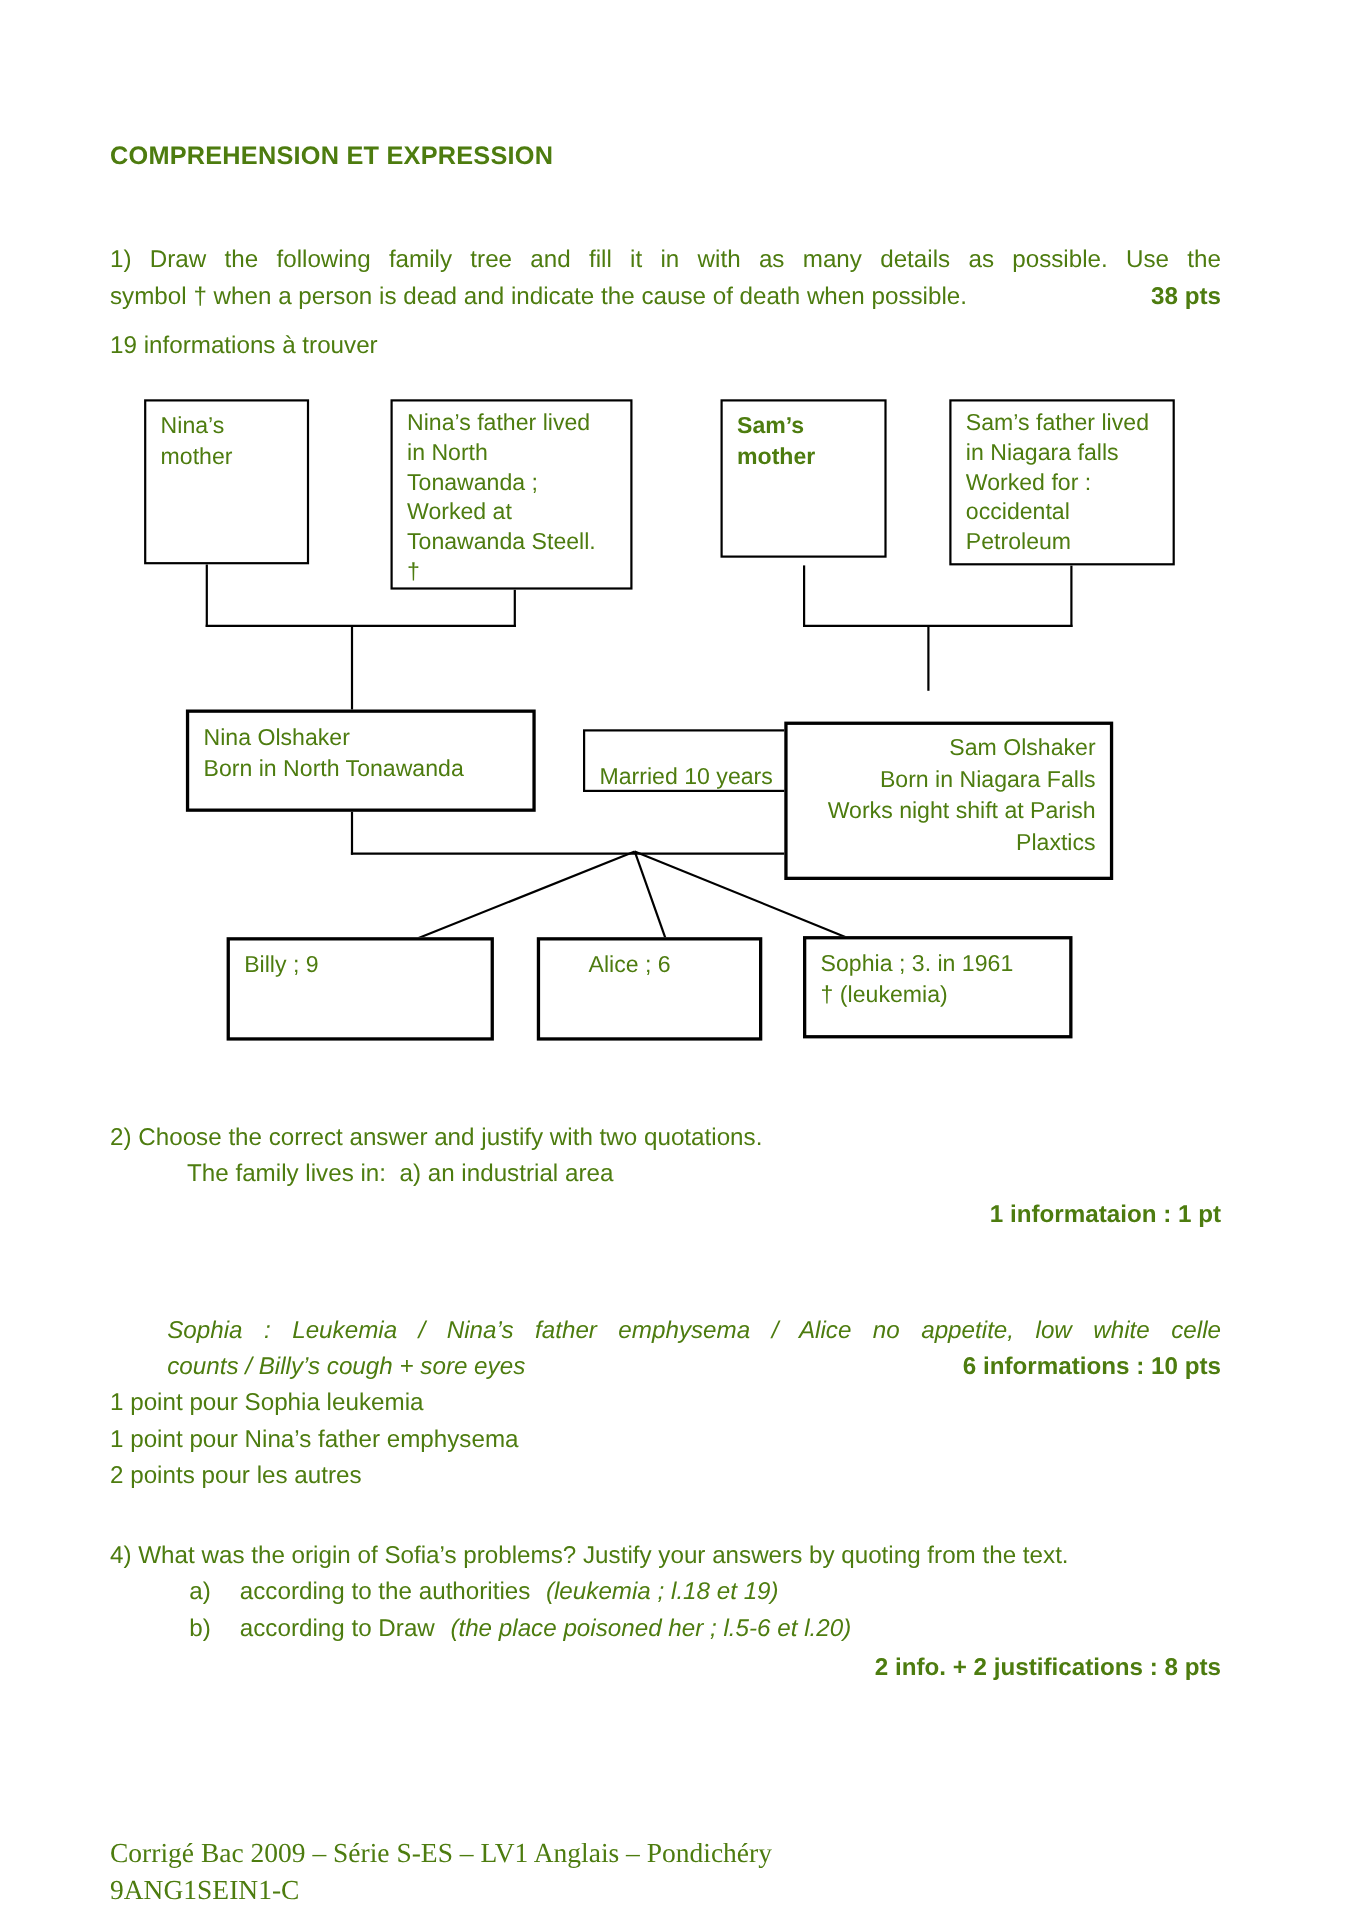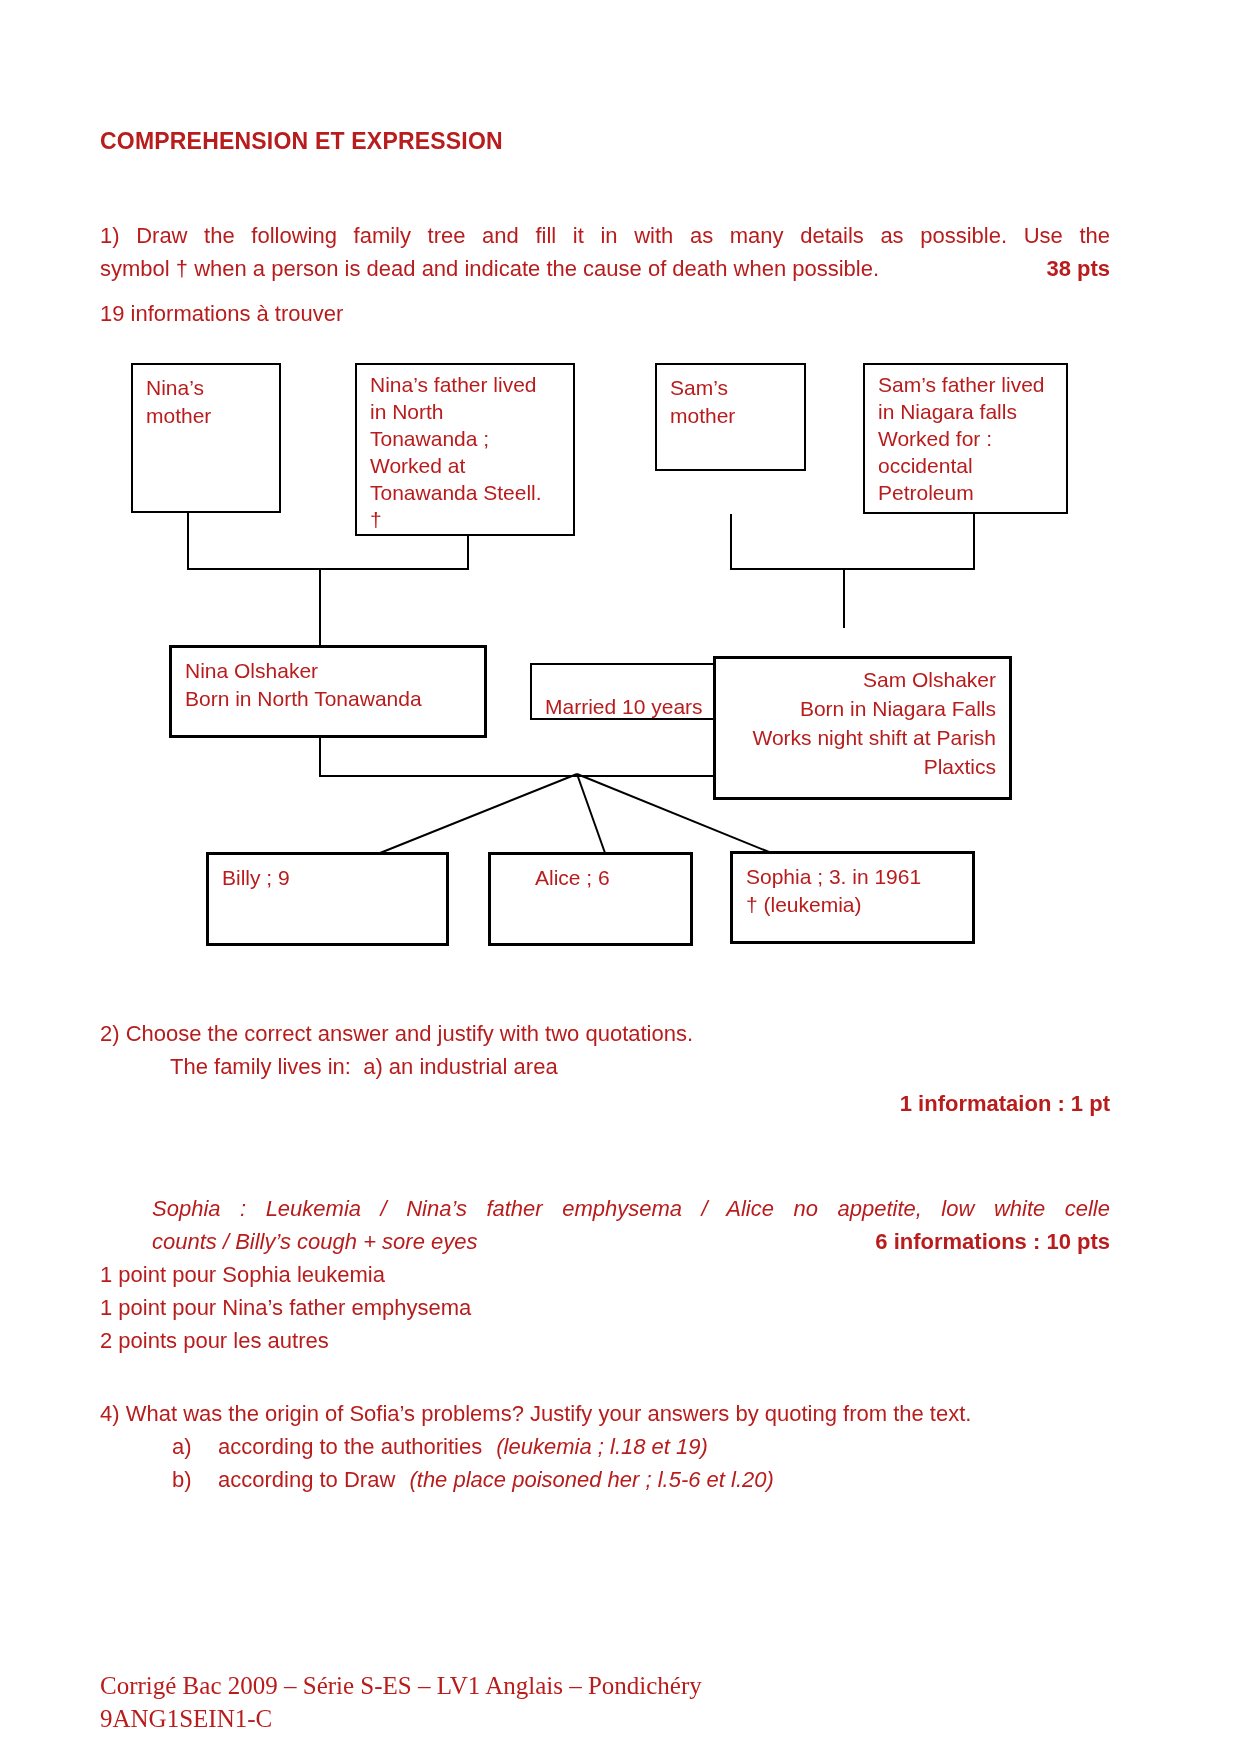--- a/index.html
+++ b/index.html
@@ -2,21 +2,21 @@
 <html><head>
 <meta charset="utf-8">
 <style>
   html,body { margin:0; padding:0; background:#e8e8e8; }
   .page {
     position:relative;
     width:1240px; height:1754px;
     margin:0 auto;
     background:#ffffff;
     font-family:"Liberation Sans", sans-serif;
-    color:#b91c1c;
+    color:#4d7c0f;
     overflow:hidden;
   }
   .abs { position:absolute; }
   .body-line { font-size:22px; line-height:27px; white-space:nowrap; }
   .wrapless { white-space:pre-wrap; }
   .title { font-size:23px; font-weight:bold; letter-spacing:0.2px; }
   .justify-full {
     white-space:normal;
     text-align:justify;
     text-align-last:justify;
@@ -82,21 +82,21 @@
   <div class="box" style="left:131px; top:363px; width:150px; height:150px;">Nina’s
 mother</div>
 
   <div class="box box--tight" style="left:355px; top:363px; width:220px; height:173px;">Nina’s father lived
 in North
 Tonawanda ;
 Worked at
 Tonawanda Steell.
 †</div>
 
-  <div class="box" style="left:655px; top:363px; width:151px; height:108px;">Sam’s
+  <div class="box" style="left:655px; top:363px; width:151px; height:144px;font-weight:bold;">Sam’s
 mother</div>
 
   <div class="box box--thick" style="left:169px; top:645px; width:318px; height:93px;">Nina Olshaker
 Born in North Tonawanda</div>
 
   <div class="box box--tight" style="left:863px; top:363px; width:205px; height:151px;">Sam’s father lived
 in Niagara falls
 Worked for :
 occidental
 Petroleum</div>
@@ -136,17 +136,18 @@
       <span class="italic">(leukemia ; l.18 et 19)</span>
     </span>
   </div>
   <div class="abs body-line q4item" style="left:172px; top:1466px;">
     <span class="lbl">b)</span>
     <span>
       <span class="gap8">according to Draw</span>
       <span class="italic">(the place poisoned her ; l.5-6 et l.20)</span>
     </span>
   </div>
+  <div class="abs body-line pts right" style="left:100px; top:1502px; width:1010px;">2 info. + 2 justifications : 8 pts</div>
 
   <div class="abs footer" style="left:100px; top:1645px;">Corrigé Bac 2009 – Série S-ES – LV1 Anglais – Pondichéry</div>
   <div class="abs footer" style="left:100px; top:1678px;">9ANG1SEIN1-C</div>
 
 </div>
 
 </body></html>

